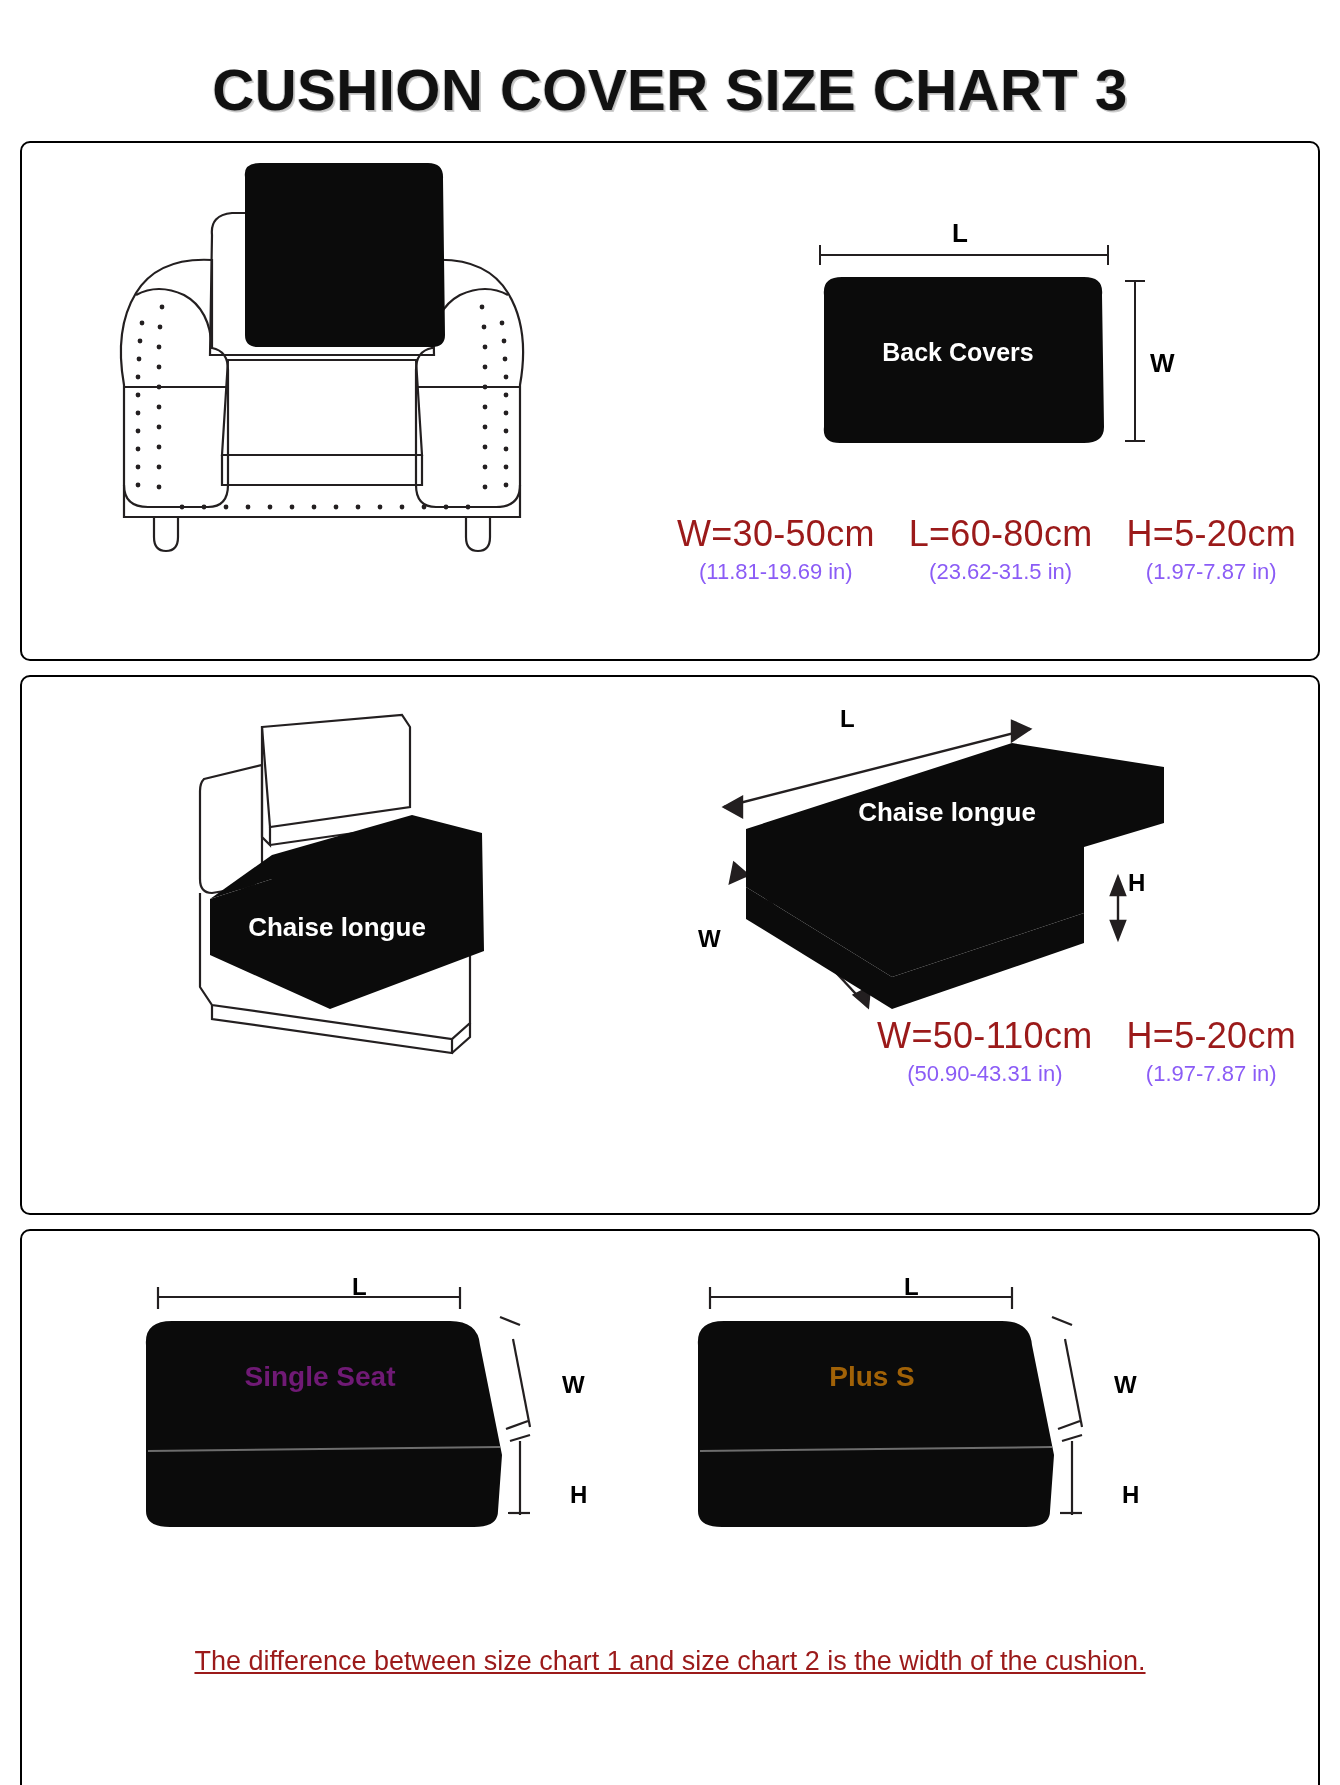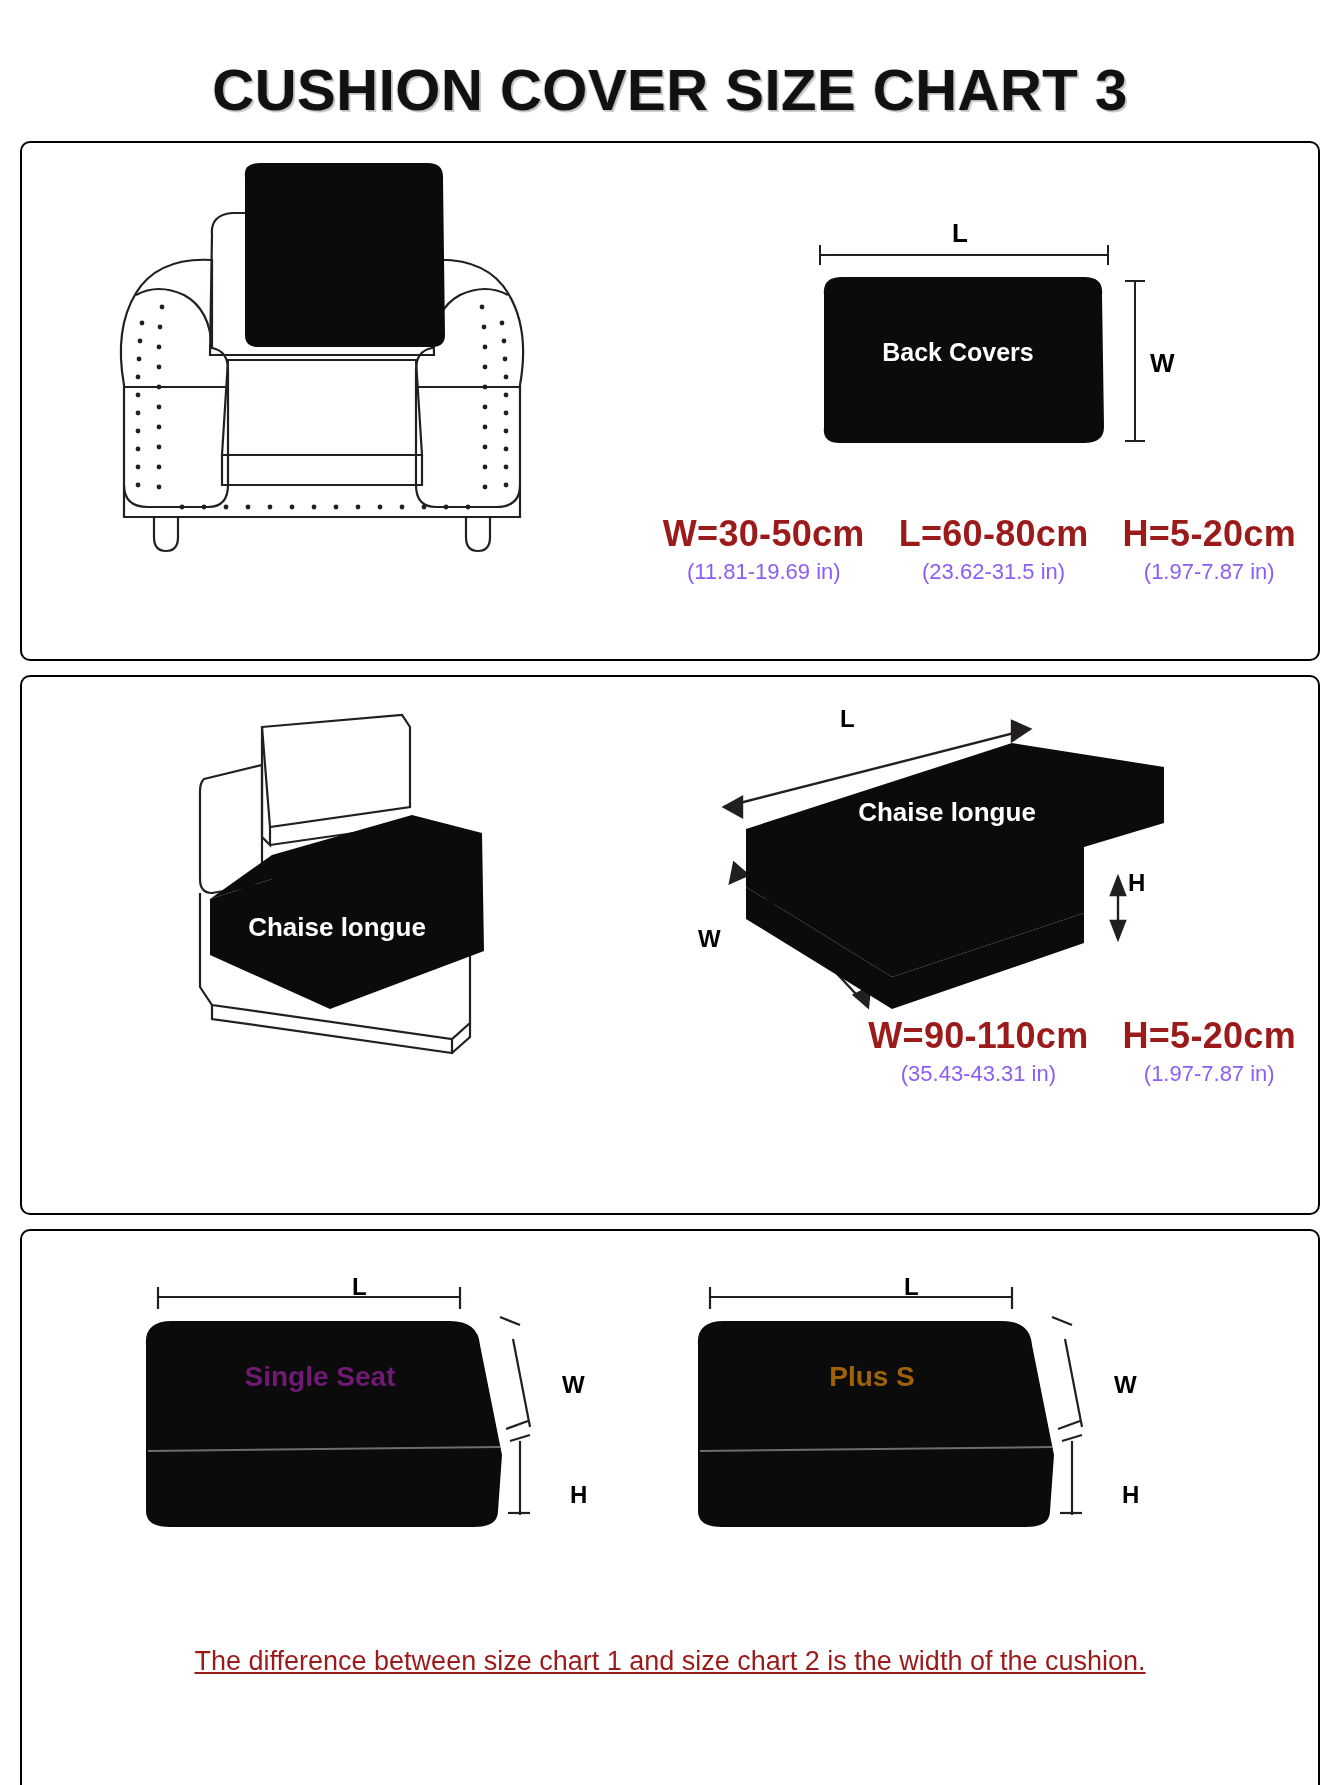--- a/index.html
+++ b/index.html
@@ -71,21 +71,21 @@
     padding-right: 22px;
     box-sizing: border-box;
   }
   .measure-group {
     text-align: center;
     margin-left: 34px;
   }
   .measure-main {
     color: #9b1a1a;
     font-size: 36px;
-    font-weight: 700;
+    font-weight: 400;
     letter-spacing: 0.3px;
     white-space: nowrap;
   }
   .measure-sub {
     color: #8b5cf6;
     font-size: 22px;
     margin-top: 4px;
     white-space: nowrap;
   }
 
@@ -279,22 +279,22 @@
         <path d="M180 272 L180 304 L372 238 L372 208 Z" fill="#0b0b0b"></path>
       </svg>
     </div>
     <div class="abs dim-label" style="left:818px; top:28px; font-size:24px;">L</div>
     <div class="abs dim-label" style="left:676px; top:248px; font-size:24px;">W</div>
     <div class="abs dim-label" style="left:1106px; top:192px; font-size:24px;">H</div>
     <div class="abs" style="left:760px; top:120px; width:330px; text-align:center; color:#fff; font-size:26px; font-weight:bold;">Chaise longue</div>
 
     <div class="measure-row" style="top:338px;">
       <div class="measure-group">
-        <div class="measure-main">W=90-110cm</div>
-        <div class="measure-sub">(35.43-43.31 in)</div>
+        <div class="measure-main">W=50-110cm</div>
+        <div class="measure-sub">(50.90-43.31 in)</div>
       </div>
       <div class="measure-group">
         <div class="measure-main">H=5-20cm</div>
         <div class="measure-sub">(1.97-7.87 in)</div>
       </div>
     </div>
   </div>
 
   <div class="panel panel-3">
 

